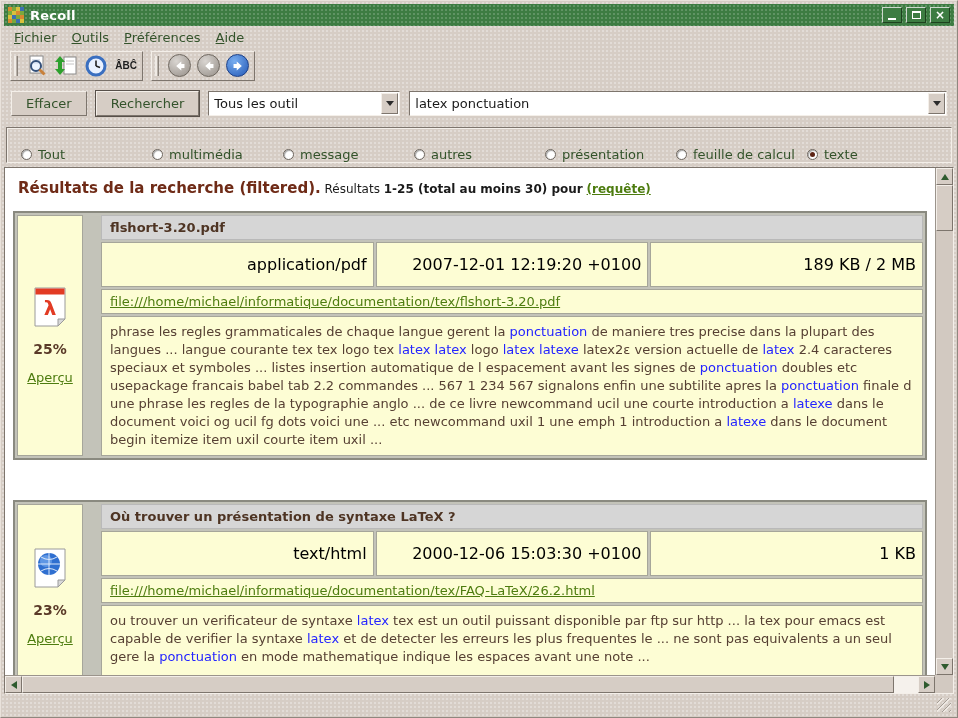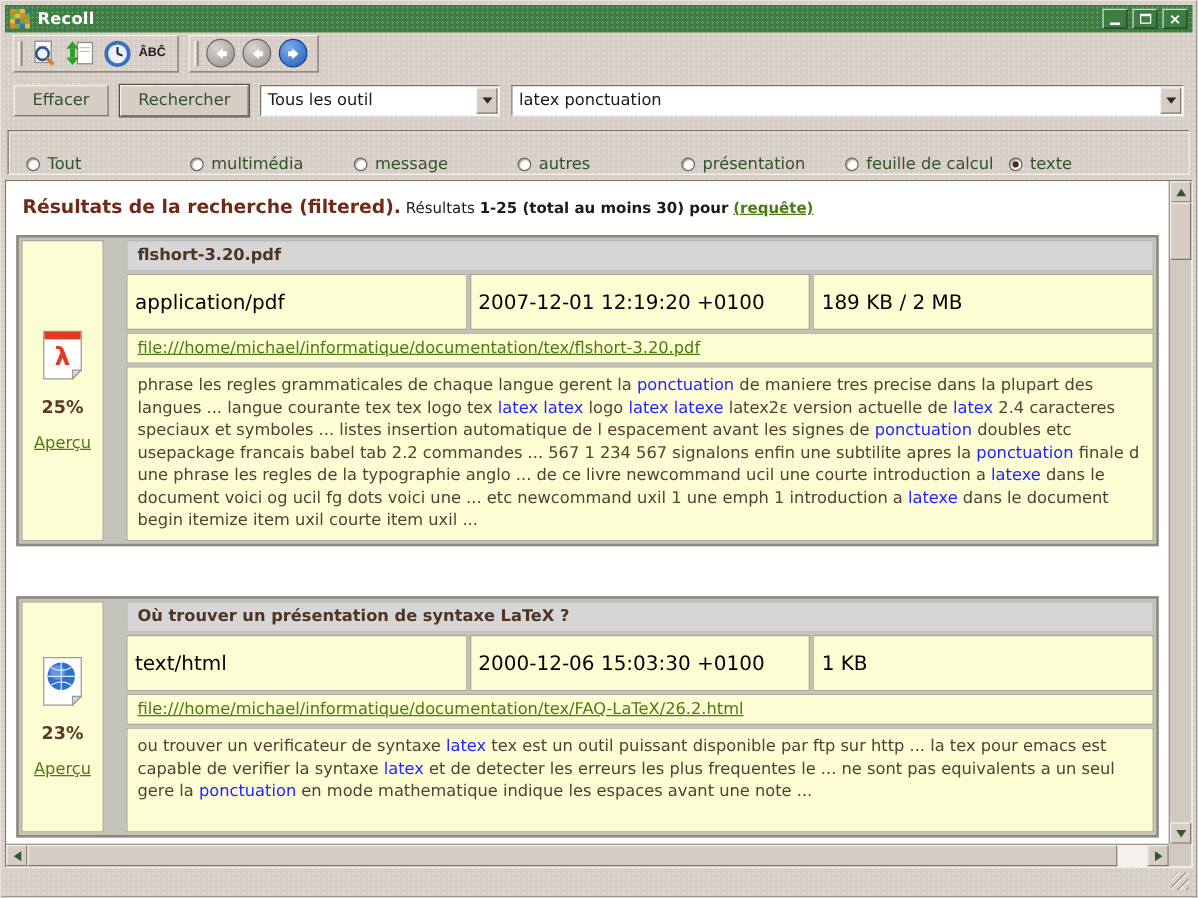--- a/index.html
+++ b/index.html
@@ -35,21 +35,21 @@
   .menu-item{display:inline-block;cursor:default;}
   .menu-item::first-letter{text-decoration:underline;}
 
   
   .toolbar{height:33px;flex:0 0 33px;display:flex;align-items:center;gap:8px;padding-left:6px;}
   .tgroup{display:flex;align-items:center;height:30px;padding:2px 5px 2px 3px;gap:3px;
     border:1px solid #7d756d;border-top-color:#f4efe9;border-left-color:#f4efe9;}
   .thandle{width:4px;height:20px;margin-right:3px;
     border-left:2px solid #f0ebe5;box-shadow:-1px 0 0 #8a827a inset;background:#b9b1a9;}
   .tbtn{width:26px;height:24px;background:transparent;border:none;display:flex;
-    align-items:center;justify-content:flex-start;padding:0;}
+    align-items:center;justify-content:flex-end;padding:0;}
   .abc{font-size:10px;font-weight:bold;color:#1c1c1c;letter-spacing:0;}
   .navbtn{width:23px;height:23px;border-radius:50%;display:flex;align-items:center;justify-content:center;
     background:radial-gradient(circle at 35% 30%,#d9d5d1,#958e87);border:1px solid #6e675f;}
   .navbtn.blue{background:radial-gradient(circle at 35% 30%,#79aef0,#2257b5);border-color:#1c3f86;}
 
   
   .searchrow{height:34px;flex:0 0 34px;display:flex;align-items:center;gap:9px;
     padding:0 7px;margin-top:4px;}
   .btn{height:25px;background:#d6cdc5;color:#33532b;font-size:13px;
     font-family:inherit;padding:2px 14px;
@@ -98,21 +98,21 @@
   .result-table.second{margin-top:40px;}
   .lcol{flex:0 0 66px;background:#fdfdd4;border:1px solid #a6a69a;
     display:flex;flex-direction:column;align-items:center;justify-content:center;gap:13px;}
   .pct{font-weight:bold;font-size:14px;color:#5a3a28;}
   .preview-link{font-size:13px;}
   .rcol{flex:1;display:flex;flex-direction:column;gap:2px;min-width:0;margin-left:16px;}
   .rrow{background:#fdfdd4;border:1px solid #a6a69a;padding:4px 8px;font-size:13px;color:#6b4a38;}
   .r-title{background:#d6d6d6;border-color:#b9b9b9;font-weight:bold;color:#4e3423;}
   .r-meta{display:grid;grid-template-columns:1fr 1fr 1fr;gap:2px;background:transparent;
     border:none;padding:0;}
-  .r-meta .cell{background:#fdfdd4;border:1px solid #a6a69a;text-align:left;
+  .r-meta .cell{background:#fdfdd4;border:1px solid #a6a69a;text-align:right;
     padding:12px 6px;white-space:nowrap;overflow:hidden;}
   .r-snippet{flex:1;line-height:18px;padding:6px 8px;color:#564033;}
   .r-snippet .hl{color:#2424ff;}
 
   
   .vsb{background:#d2c9c1;display:flex;flex-direction:column;align-items:stretch;
     border-left:1px solid #9b948c;}
   .sbbtn{height:17px;flex:0 0 17px;background:#d6cdc5;
     border:1px solid #7d756d;border-top-color:#f4efe9;border-left-color:#f4efe9;
     display:flex;align-items:center;justify-content:center;}
@@ -172,20 +172,26 @@
         </span>
       <span class="winbtn">
           <span class="g-max"></span>
         </span>
       <span class="winbtn">
           <span class="g-cls">×</span>
         </span>
     </span>
   </div>
 
+  <div class="menubar">
+    <span class="menu-item">Fichier</span>
+    <span class="menu-item">Outils</span>
+    <span class="menu-item">Préférences</span>
+    <span class="menu-item">Aide</span>
+  </div>
 
   <div class="toolbar">
     <div class="tgroup">
       <span class="thandle"></span>
       <button class="tbtn">
         <svg width="24" height="24" viewBox="0 0 24 24">
           <rect x="4" y="2" width="13" height="17" fill="#fff" stroke="#8a8a8a"></rect>
           <line x1="6" y1="6" x2="14" y2="6" stroke="#b9c4d6"></line>
           <line x1="6" y1="9" x2="14" y2="9" stroke="#b9c4d6"></line>
           <circle cx="10" cy="12" r="5" fill="rgba(220,235,255,.55)" stroke="#34507a" stroke-width="2"></circle>

